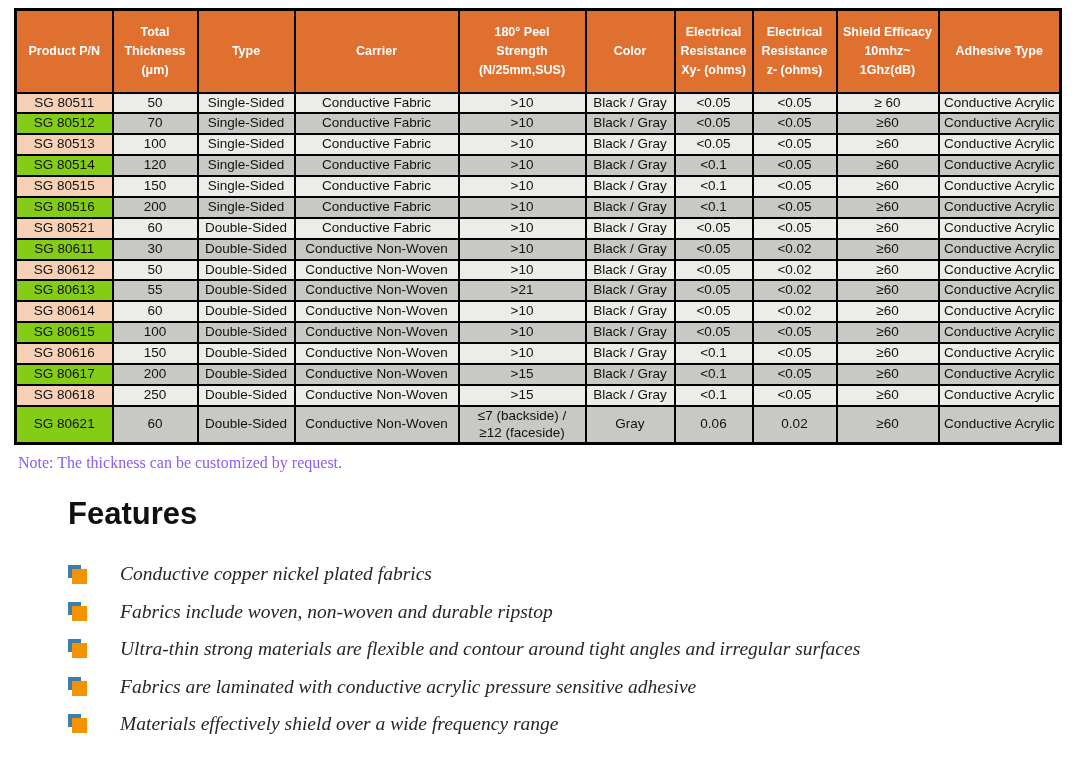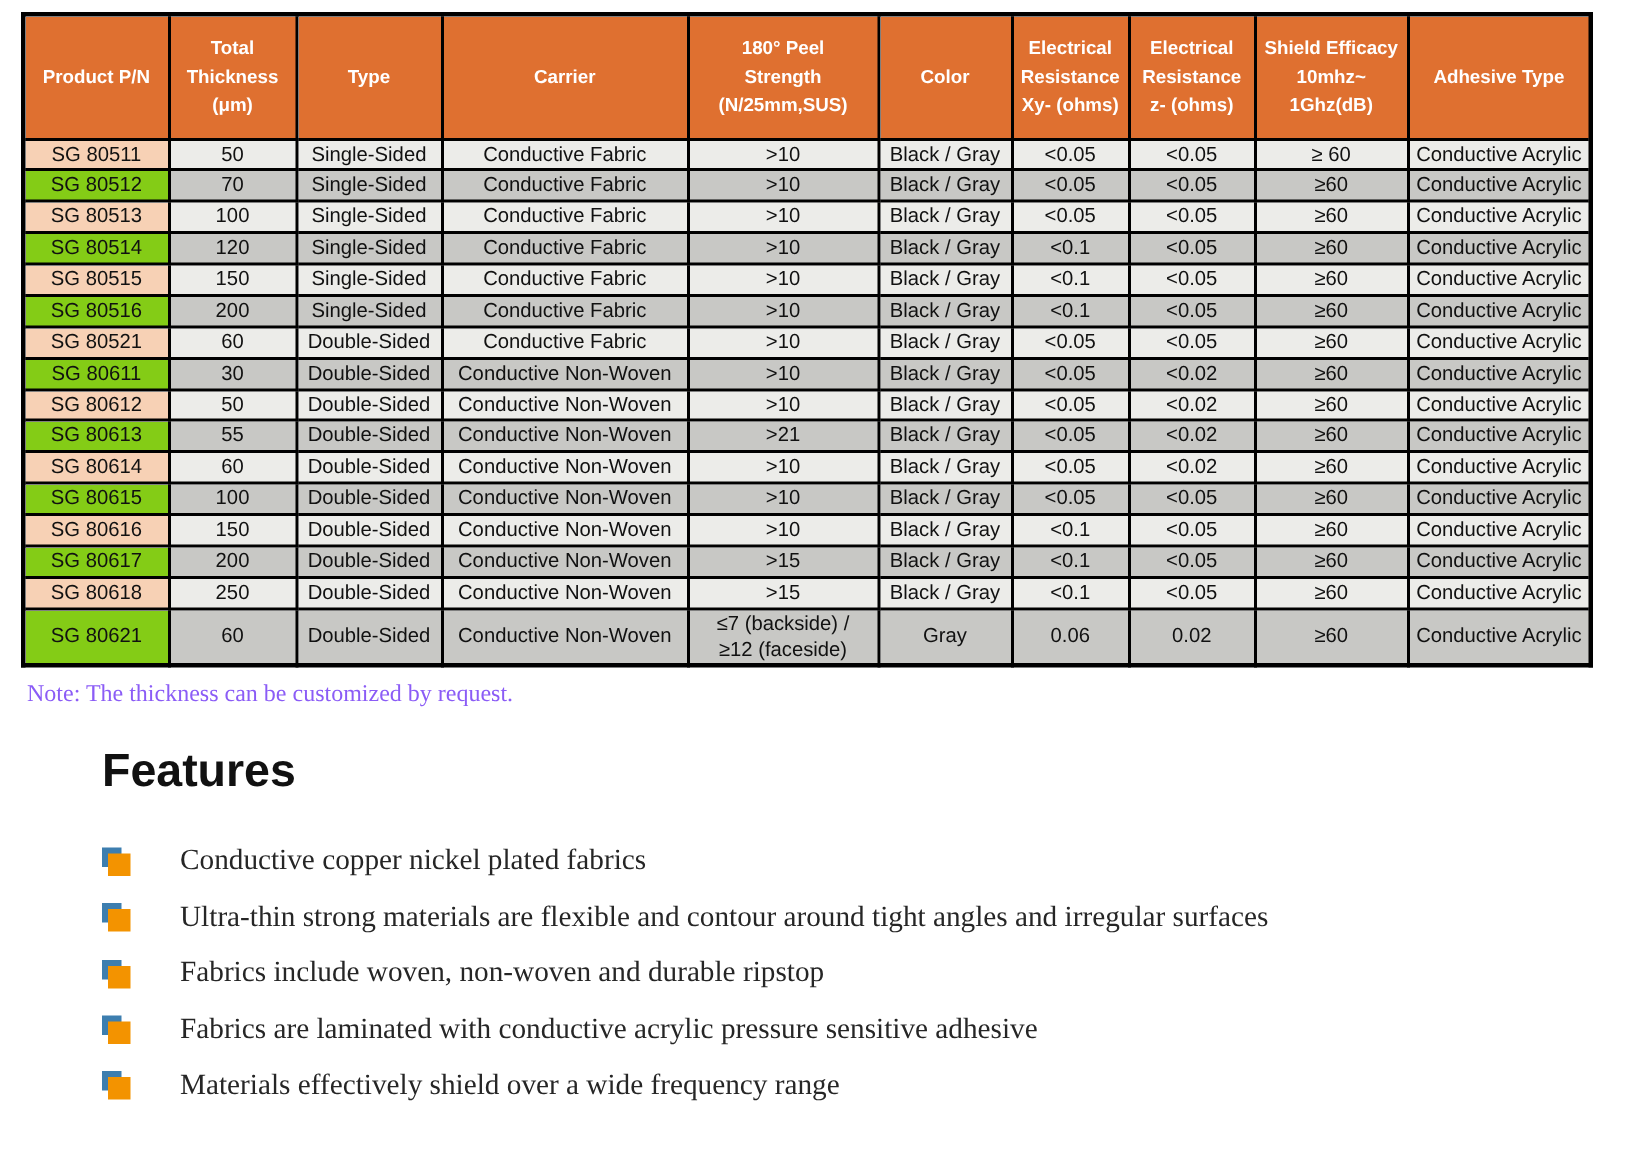--- a/index.html
+++ b/index.html
@@ -39,21 +39,21 @@
     font-family:"Liberation Serif", serif;
     font-size:16px; color:#8b5cf6;
   }
   
   .features-title {
     margin:24px 0 0 68px;
     font-family:"Liberation Sans", sans-serif;
     font-size:31px; font-weight:bold; color:#111111;
   }
   .features-list { list-style:none; margin:30px 0 0 68px; }
-  .features-list li { display:flex; align-items:flex-end; margin-bottom:14px; }
+  .features-list li { display:flex; align-items:center; margin-bottom:14px;font-style:italic; }
   .bullet-icon {
     position:relative; width:21px; height:21px; flex:0 0 21px;
     margin-right:31px; margin-top:2px;
   }
   .sq-blue {
     position:absolute; left:0; top:0; width:13px; height:13px;
     background:#3D7EAF; display:block;
   }
   .sq-orange {
     position:absolute; left:4px; top:4px; width:15px; height:15px;
@@ -311,34 +311,34 @@
         <span class="sq-blue"></span>
         <span class="sq-orange"></span>
       </span>
       <span class="feature-text">Conductive copper nickel plated fabrics</span>
     </li>
     <li>
       <span class="bullet-icon">
         <span class="sq-blue"></span>
         <span class="sq-orange"></span>
       </span>
+      <span class="feature-text">Fabrics include woven, non-woven and durable ripstop</span>
+    </li>
+    <li>
+      <span class="bullet-icon">
+        <span class="sq-blue"></span>
+        <span class="sq-orange"></span>
+      </span>
       <span class="feature-text">Ultra-thin strong materials are flexible and contour around tight angles and irregular surfaces</span>
     </li>
     <li>
       <span class="bullet-icon">
         <span class="sq-blue"></span>
         <span class="sq-orange"></span>
       </span>
-      <span class="feature-text">Fabrics include woven, non-woven and durable ripstop</span>
-    </li>
-    <li>
-      <span class="bullet-icon">
-        <span class="sq-blue"></span>
-        <span class="sq-orange"></span>
-      </span>
       <span class="feature-text">Fabrics are laminated with conductive acrylic pressure sensitive adhesive</span>
     </li>
     <li>
       <span class="bullet-icon">
         <span class="sq-blue"></span>
         <span class="sq-orange"></span>
       </span>
       <span class="feature-text">Materials effectively shield over a wide frequency range</span>
     </li>
   </ul>

